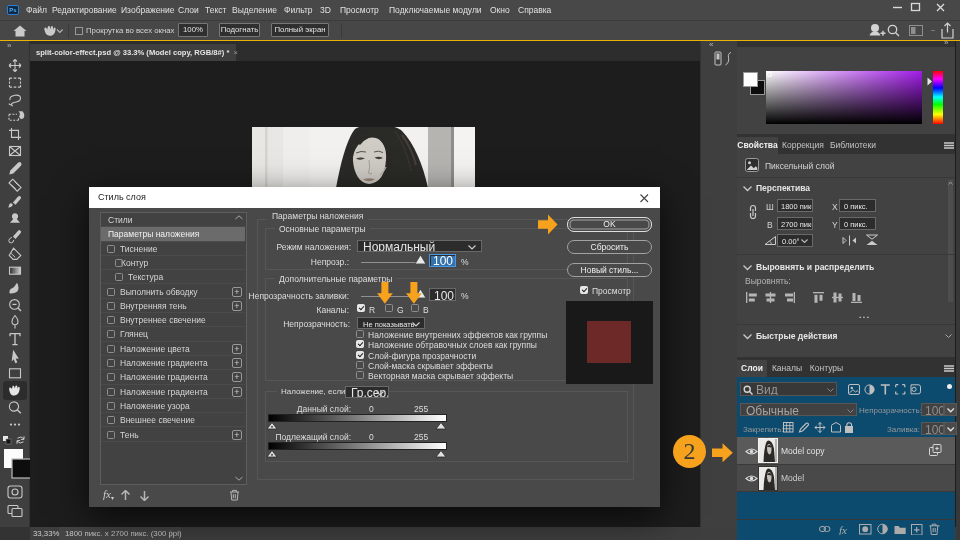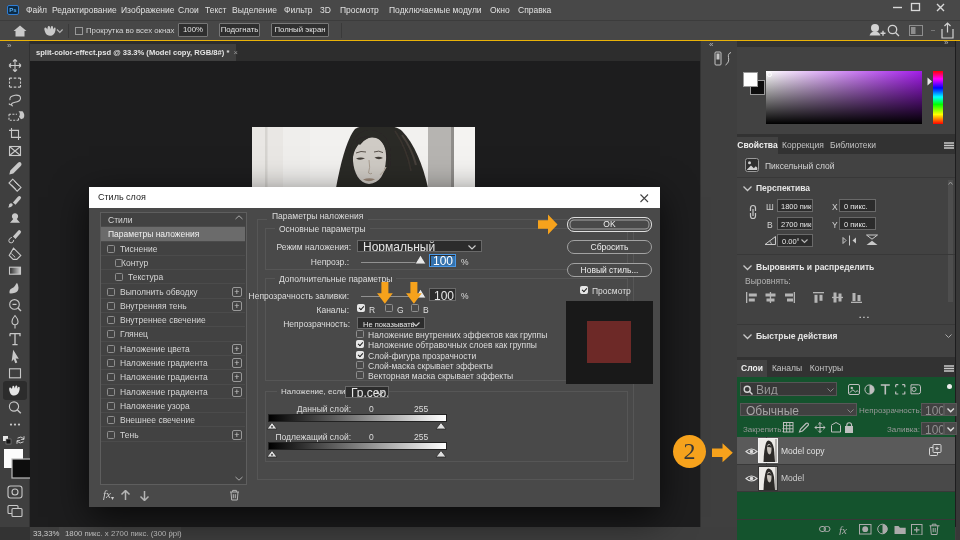--- a/index.html
+++ b/index.html
@@ -376,21 +376,21 @@
 
 <div class="abs" style="left:737px;top:357px;width:218px;height:3px;background:#323232"></div>
 <div class="abs tabrow" style="left:737px;top:360px">
   <div class="ptab active" style="left:0;width:30px">Слои</div>
   <div class="ptab" style="left:33px;width:34px">Каналы</div>
   <div class="ptab" style="left:71px;width:37px">Контуры</div>
   <svg class="abs" style="left:207px;top:5px" width="11" height="8">
         <path d="M0 1 h10 M0 3.5 h10 M0 6 h10" stroke="#c9c9c9" stroke-width="1.3"></path>
       </svg>
 </div>
-<div class="abs" style="left:737px;top:377px;width:218px;height:163px;background:#14532d;color:#b0b0b0;font-size:8.5px">
+<div class="abs" style="left:737px;top:377px;width:218px;height:163px;background:#0c4a6e;color:#b0b0b0;font-size:8.5px">
   <div class="field" style="left:3px;top:5px;width:97px;height:14px;background:#383838;border-color:#555">
     <svg class="abs" style="left:2px;top:2px" width="11" height="10">
           <circle cx="4.2" cy="4.2" r="3" fill="none" stroke="#d5d5d5" stroke-width="1.4"></circle>
           <path d="M6.6 6.6 L9.5 9.5" stroke="#d5d5d5" stroke-width="1.4"></path>
         </svg>
     <span style="position:absolute;left:15px;top:2px;color:#989898">Вид</span>
     <svg class="abs" style="left:86px;top:5px" width="7" height="5">
           <path d="M0.5 0.5 L3.5 3.5 L6.5 0.5" stroke="#888" fill="none"></path>
         </svg>
   </div>

